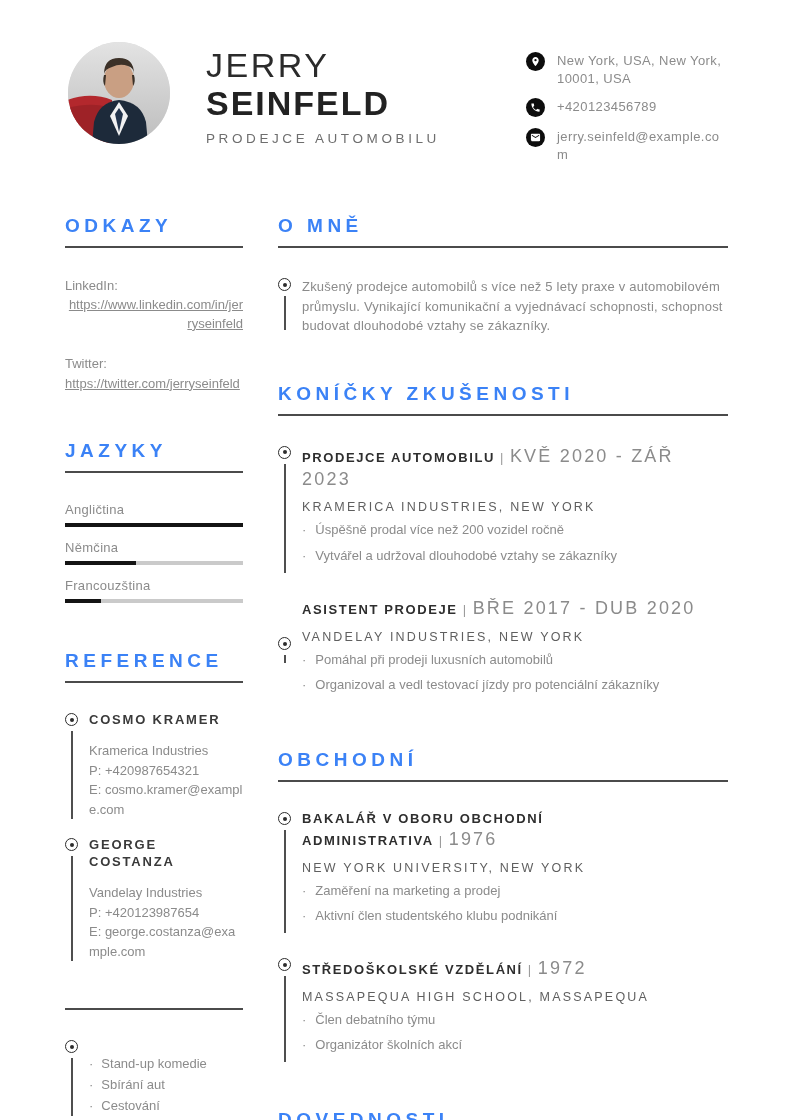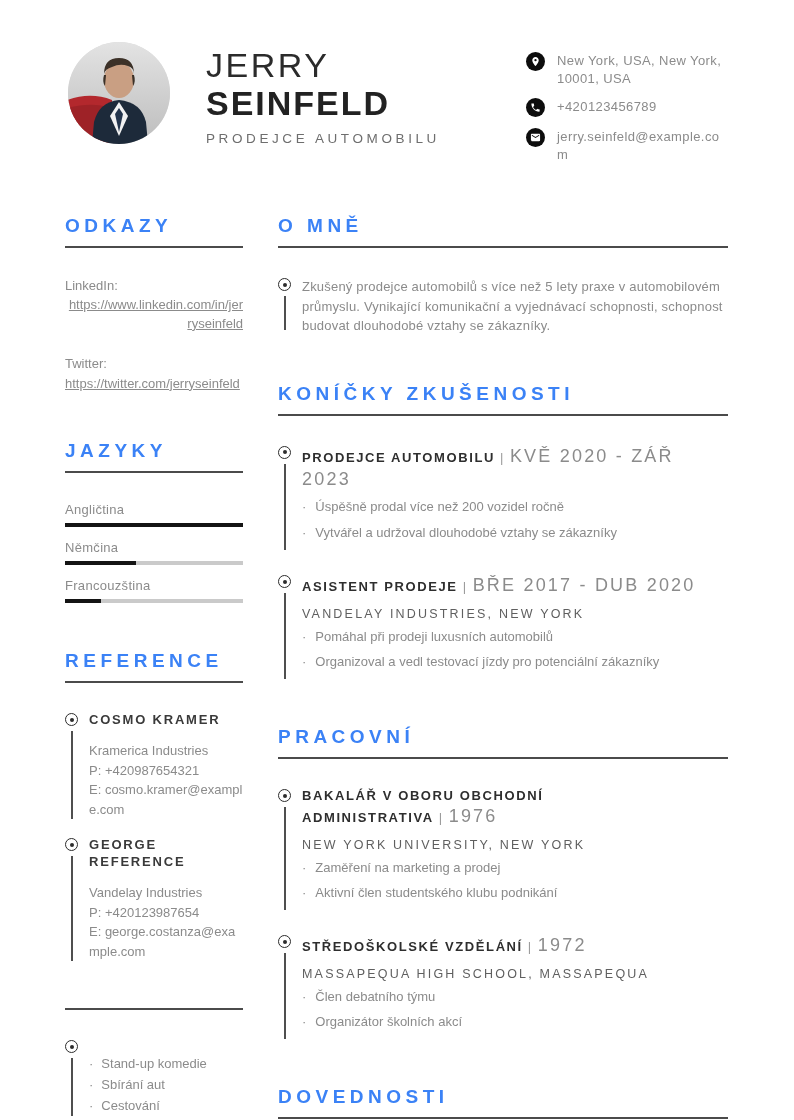--- a/index.html
+++ b/index.html
@@ -202,21 +202,21 @@
             </div>
           </div>
           <div class="ref-entry">
             <div class="entry-marker">
               <span class="ring">
                   <span class="ring-dot"></span>
                 </span>
               <span class="vline"></span>
             </div>
             <div class="entry-body">
-              <div class="ref-name">GEORGE REFERENCE</div>
+              <div class="ref-name">GEORGE COSTANZA</div>
               <div class="ref-details">
                 <div>Vandelay Industries</div>
                 <div>P: +420123987654</div>
                 <div>E: george.costanza@example.com</div>
               </div>
             </div>
           </div>
         </div>
       </div>
 
@@ -281,34 +281,35 @@
             <div class="entry-marker">
               <span class="ring">
                   <span class="ring-dot"></span>
                 </span>
               <span class="vline"></span>
             </div>
             <div class="entry-body">
               <div class="entry-head">
                 <span class="entry-role">PRODEJCE AUTOMOBILU</span><span class="entry-sep">|</span><span class="entry-dates">KVĚ 2020 - ZÁŘ 2023</span>
               </div>
+              <div class="entry-company">KRAMERICA INDUSTRIES, NEW YORK</div>
               <ul class="entry-bullets">
                 <li>
                     <span class="li-dot">·</span>
                     <span>Úspěšně prodal více než 200 vozidel ročně</span>
                   </li>
                 <li>
                     <span class="li-dot">·</span>
                     <span>Vytvářel a udržoval dlouhodobé vztahy se zákazníky</span>
                   </li>
               </ul>
             </div>
           </div>
 
-          <div class="entry" style="margin-bottom:0;">
+          <div class="entry" style="margin-bottom:0;align-items:center;">
             <div class="entry-marker">
               <span class="ring">
                   <span class="ring-dot"></span>
                 </span>
               <span class="vline"></span>
             </div>
             <div class="entry-body">
               <div class="entry-head">
                 <span class="entry-role">ASISTENT PRODEJE</span><span class="entry-sep">|</span><span class="entry-dates">BŘE 2017 - DUB 2020</span>
               </div>
@@ -322,21 +323,21 @@
                     <span class="li-dot">·</span>
                     <span>Organizoval a vedl testovací jízdy pro potenciální zákazníky</span>
                   </li>
               </ul>
             </div>
           </div>
         </div>
       </div>
 
       <div class="section">
-        <div class="section-title">PRACOVNÍ</div>
+        <div class="section-title">OBCHODNÍ</div>
         <div class="section-rule"></div>
         <div class="section-content">
 
           <div class="entry">
             <div class="entry-marker">
               <span class="ring">
                   <span class="ring-dot"></span>
                 </span>
               <span class="vline"></span>
             </div>

